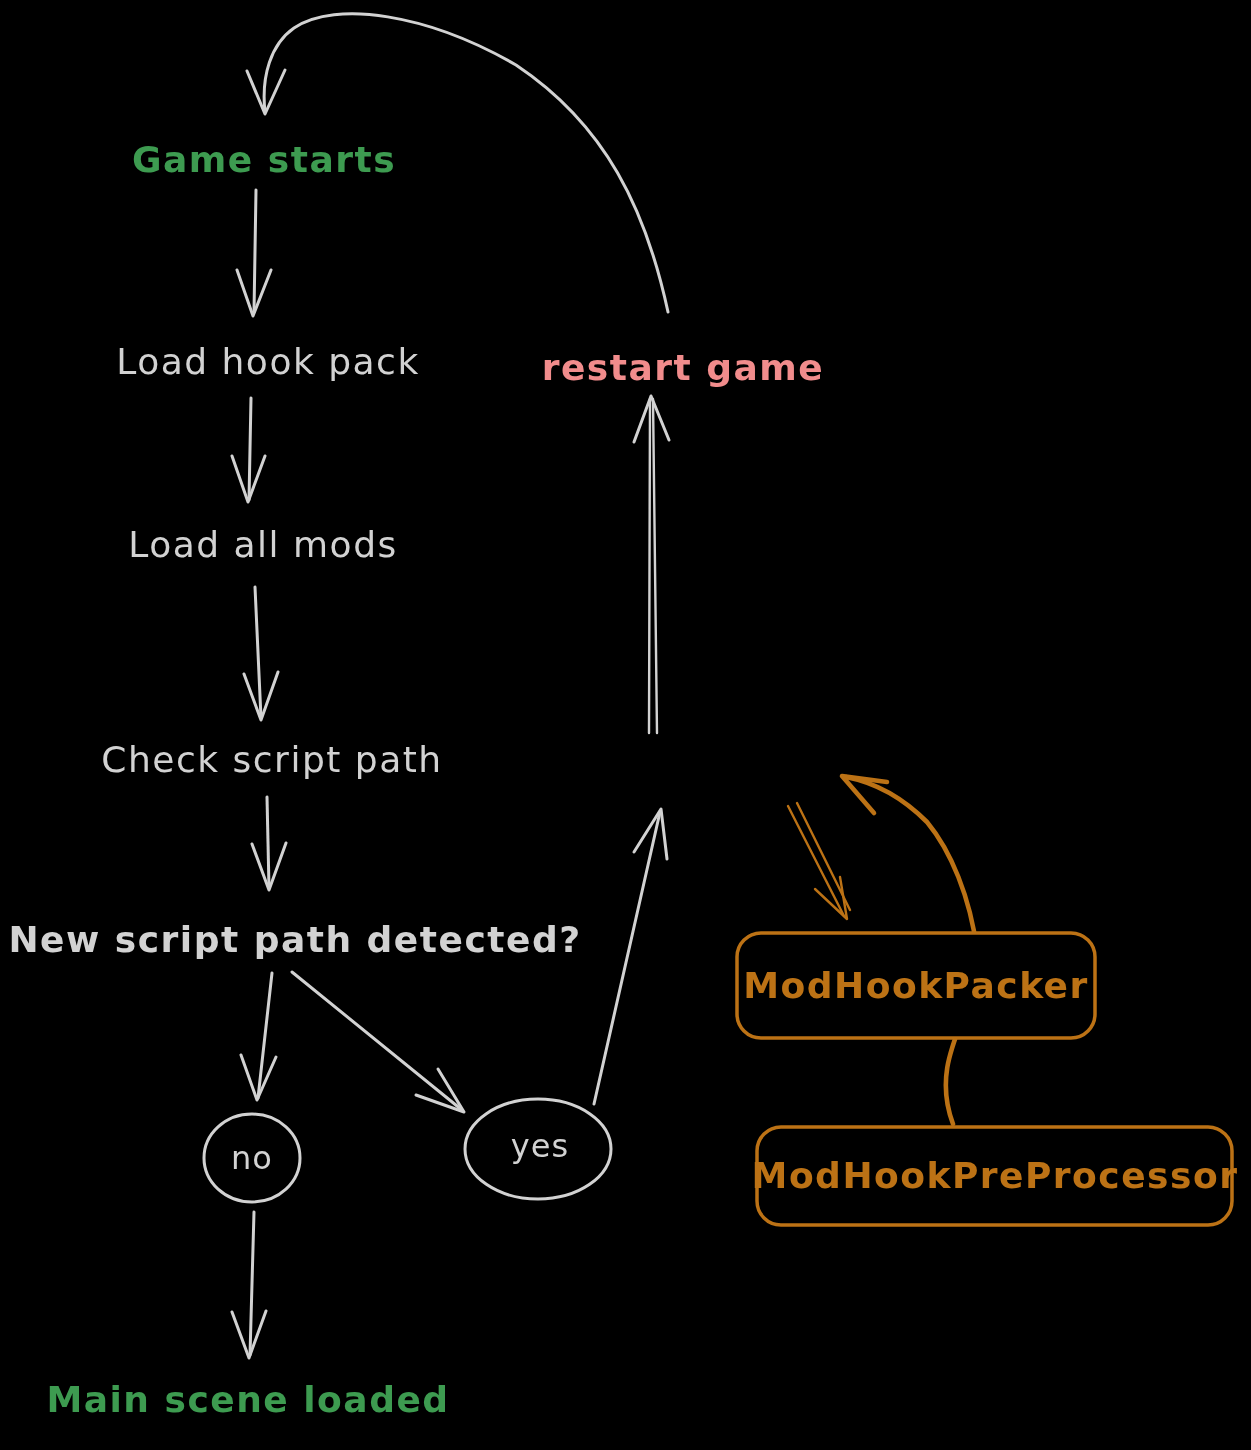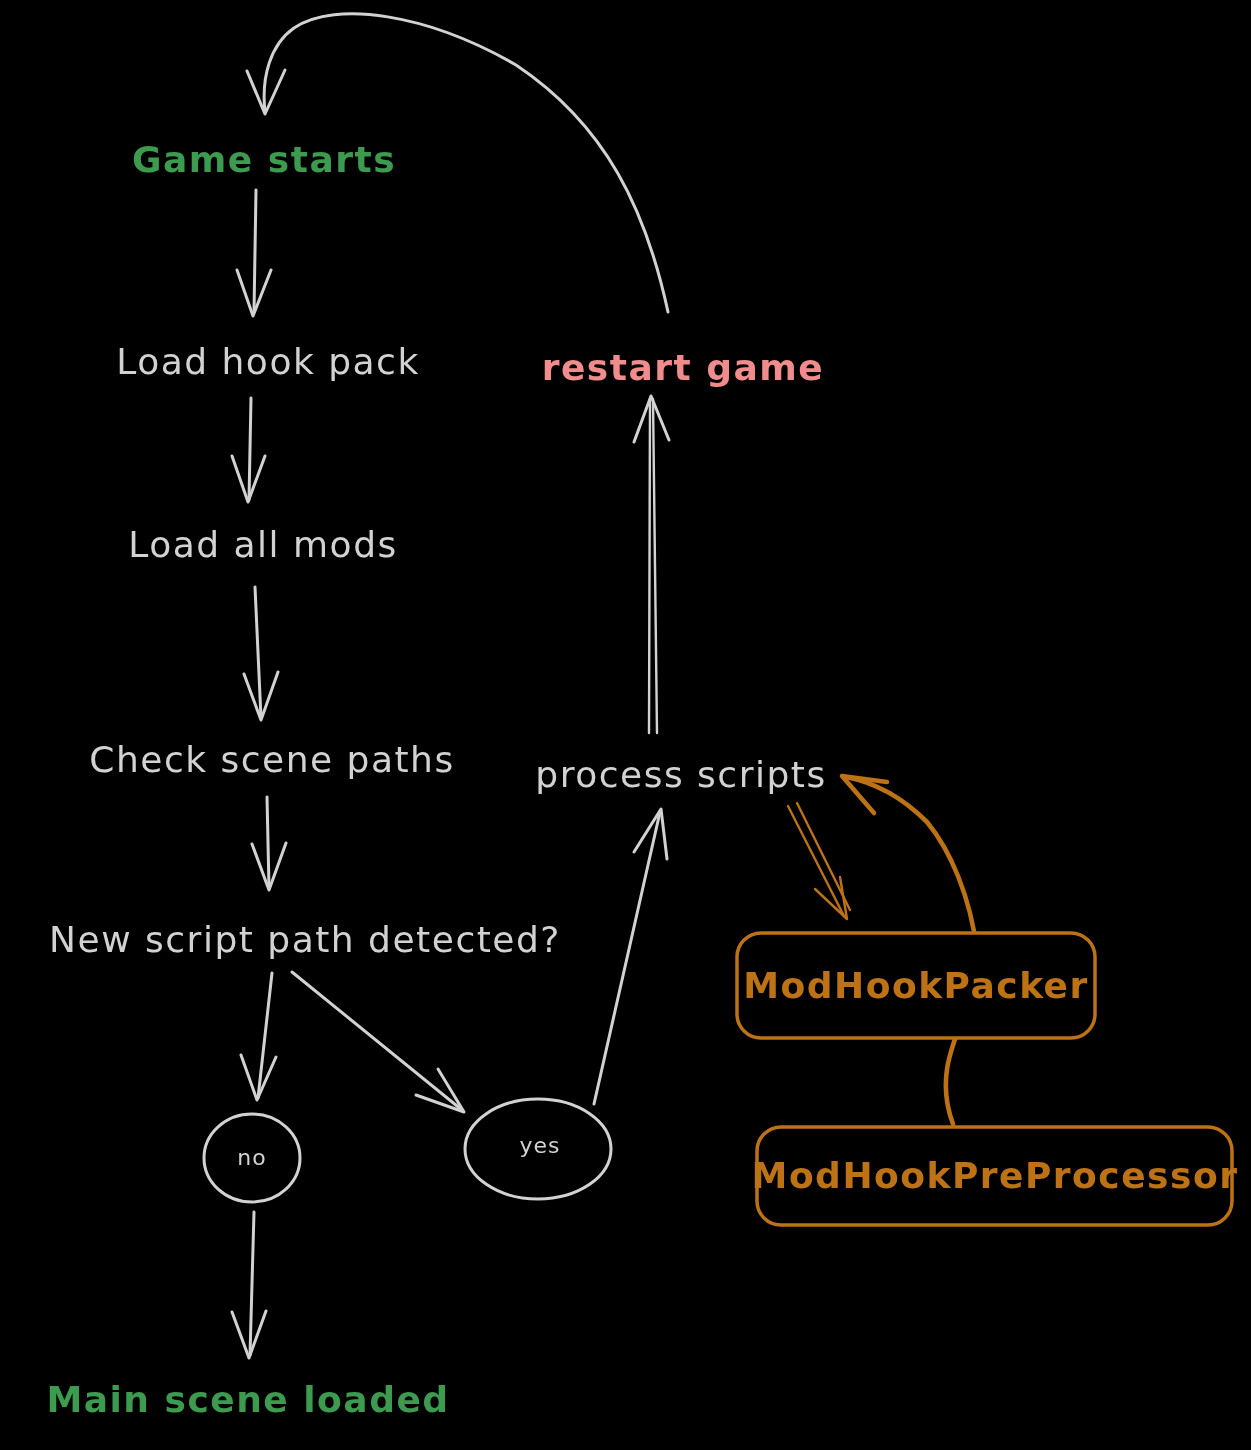--- a/index.html
+++ b/index.html
@@ -21,21 +21,21 @@
   .canvas svg{position:absolute;left:0;top:0;}
   .label{
     position:absolute;
     transform:translate(-50%,-50%);
     white-space:nowrap;
     font-size:36px;
     letter-spacing:1.5px;
     color:var(--text-gray);
     line-height:1;
   }
-  .label.small{font-size:22px;letter-spacing:1px;}
+  .label.small{font-size:32px;letter-spacing:1px;}
   .label.green{color:var(--accent-green);font-weight:bold;}
   .label.pink{color:var(--accent-pink);font-weight:bold;margin-top:16px;}
   .label.orange{color:var(--accent-orange);font-weight:bold;}
   
   .s-gray{stroke:var(--arrow-gray);fill:none;stroke-width:3;stroke-linecap:round;stroke-linejoin:round;}
   .s-gray-thin{stroke:var(--arrow-gray);fill:none;stroke-width:2.4;stroke-linecap:round;stroke-linejoin:round;}
   .s-orange-thick{stroke:var(--accent-orange);fill:none;stroke-width:4.6;stroke-linecap:round;stroke-linejoin:round;}
   .s-orange-thin{stroke:var(--accent-orange);fill:none;stroke-width:2.4;stroke-linecap:round;stroke-linejoin:round;}
   .node-box{fill:var(--background);stroke:var(--accent-orange);stroke-width:3.5;}
 </style>
@@ -102,23 +102,22 @@
       <polyline class="s-gray" points="232,1312 249,1358 266,1311"></polyline>
     </g>
 
     <ellipse class="s-gray" cx="252" cy="1158" rx="48" ry="44"></ellipse>
     <ellipse class="s-gray" cx="538" cy="1149" rx="73" ry="50"></ellipse>
   </svg>
 
   <div class="label green" style="left:264px;top:160px;">Game starts</div>
   <div class="label" style="left:263px;top:545px;">Load all mods</div>
   <div class="label" style="left:268px;top:362px;">Load hook pack</div>
-  <div class="label" style="left:272px;top:760px;">Check scene paths</div>
-  <div class="label" style="left:305px;top:940px;">New script path detected?</div>
+  <div class="label" style="left:272px;top:760px;">Check script path</div>
+  <div class="label" style="left:295px;top:940px;font-weight:bold;">New script path detected?</div>
   <div class="label small" style="left:252px;top:1158px;">no</div>
   <div class="label small" style="left:540px;top:1146px;">yes</div>
-  <div class="label" style="left:681px;top:775px;">process scripts</div>
   <div class="label pink" style="left:683px;top:352px;">restart game</div>
   <div class="label green" style="left:242px;top:1400px;margin-left:6px;">Main scene loaded</div>
   <div class="label orange" style="left:995px;top:1176px;">ModHookPreProcessor</div>
   <div class="label orange" style="left:916px;top:986px;">ModHookPacker</div>
 
 </div>
 
 </body></html>

